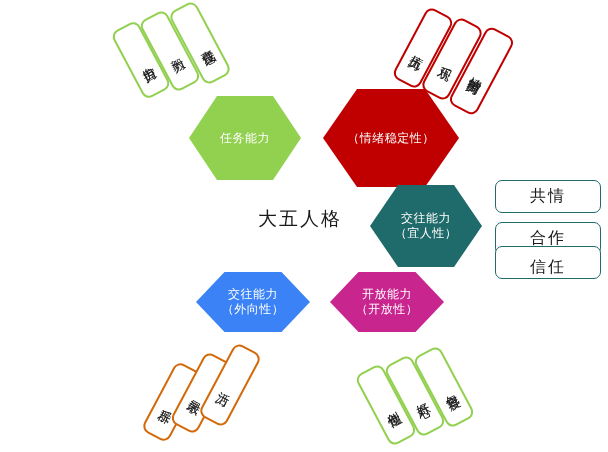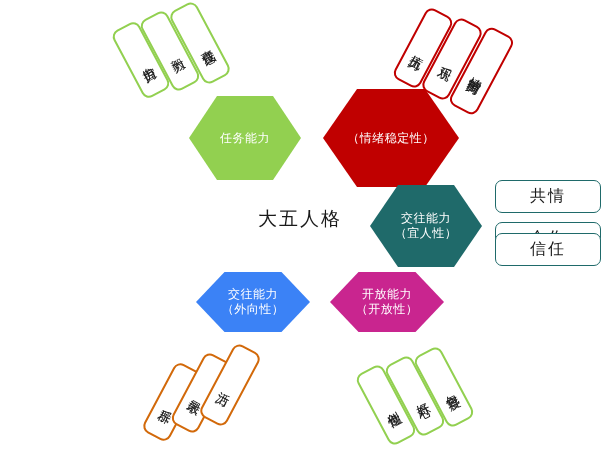--- a/index.html
+++ b/index.html
@@ -117,21 +117,21 @@
     border-radius: 7px;
     display: flex;
     align-items: center;
     justify-content: center;
     font-size: 16px;
     color: #1a1a1a;
     letter-spacing: 2px;
   }
   #stack-1 { top: 180px; }
   #stack-2 { top: 222px; }
-  #stack-3 { top: 233px; }
+  #stack-3 { top: 246px; align-items: flex-end; }
 </style>
 </head>
 <body>
 
 <div id="canvas">
 
   <div class="chip green" id="chip-g1">
     <span class="vtext">自控力</span>
   </div>
   <div class="chip green" id="chip-g2">

